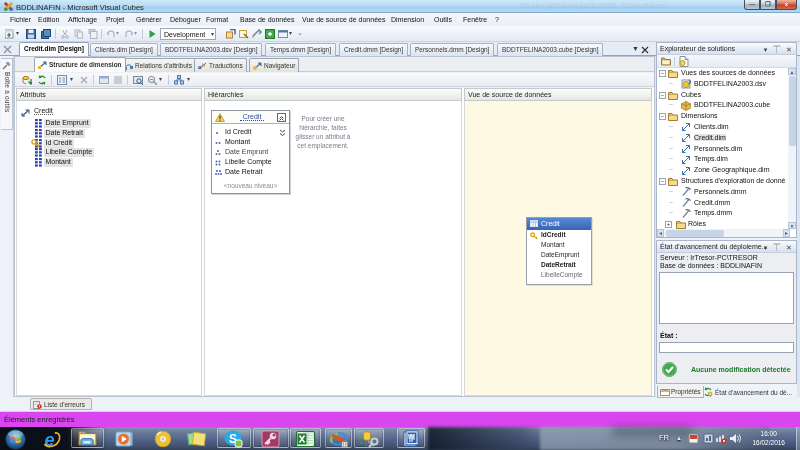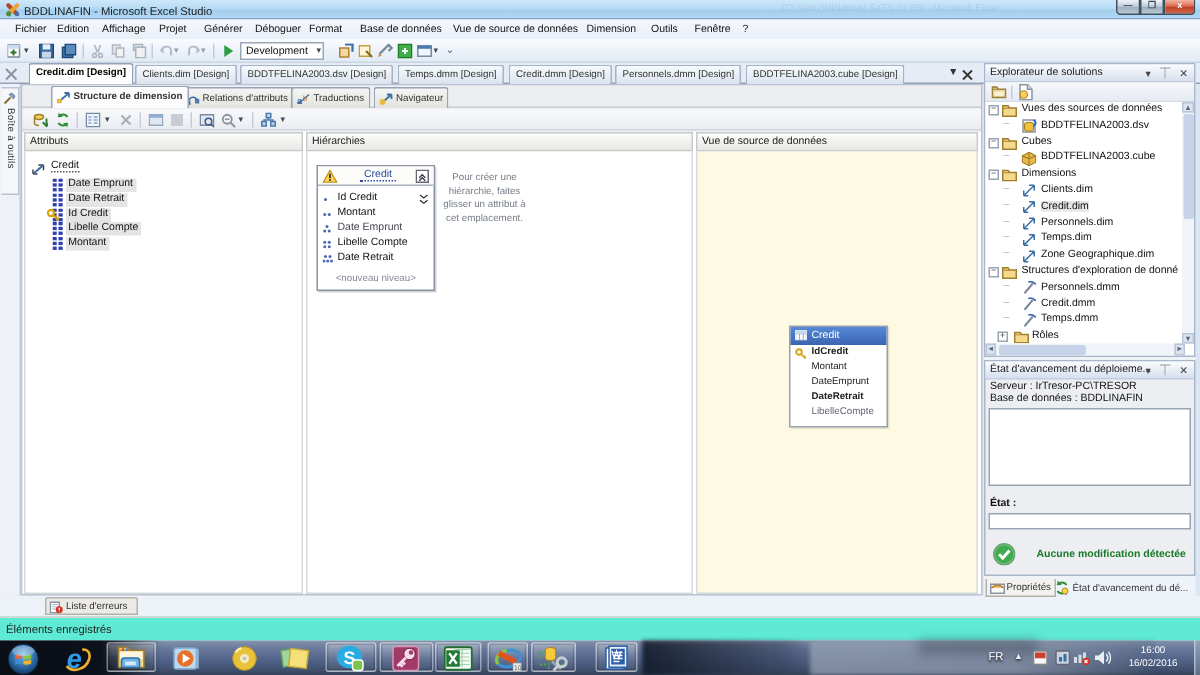--- a/index.html
+++ b/index.html
@@ -109,42 +109,42 @@
 
 
 #deploy { position:absolute; left:0; top:198px; width:141px; height:144px; border:1px solid #a9b6ca; background:#eceef1; }
 #deploy-body { position:absolute; left:0; top:12px; right:0; bottom:0; font-size:7px; color:#111; }
 
 #docktabs { position:absolute; left:0; top:344px; width:141px; height:13px; font-size:6.5px; color:#333; white-space:nowrap; overflow:hidden; }
 
 
 #errtab { left:30px; top:398px; width:62px; height:12px; background:#eceae7; border:1px solid #b5b1aa;
   border-radius:2px 2px 0 0; font-size:6.5px; color:#333; line-height:11px; padding-left:13px; }
-#statusbar { left:0; top:411px; width:800px; height:16px; background:#5eead4; border-top:1px solid #d8d5d0;
+#statusbar { left:0; top:411px; width:800px; height:16px; background:#d946ef; border-top:1px solid #d8d5d0;
   font-size:7.5px; color:#222; line-height:15px; padding-left:4px; }
 
 
 #taskbar { left:0; top:427px; width:800px; height:23px;
   background:linear-gradient(180deg,#8494ac 0%,#67789a 25%,#52648a 55%,#40506e 85%,#344258 100%); }
 .tkbtn { position:absolute; top:1px; height:20px; border:1px solid rgba(255,255,255,.4); border-radius:2px;
   background:linear-gradient(180deg,rgba(255,255,255,.32),rgba(255,255,255,.10) 55%,rgba(255,255,255,.03)); box-shadow:inset 0 0 0 1px rgba(0,0,0,.15); }
 .tkico { position:absolute; top:3px; }
 #clock { position:absolute; right:15px; top:3px; color:#fff; font-size:6.5px; text-align:center; line-height:8.5px; }
 </style>
 </head>
 <body>
 
 <div class="abs" id="titlebar"></div>
 <svg class="abs" id="vsicon" width="11" height="11" viewBox="0 0 11 11">
  <path d="M1.5 3.5C0.5 2 2 0.5 3.5 1.5L9.5 7.5C10.5 9 9 10.5 7.5 9.5Z" fill="#b5471c"></path>
  <path d="M7.5 1.5C9 0.5 10.5 2 9.5 3.5L3.5 9.5C2 10.5 0.5 9 1.5 7.5Z" fill="#e8a33d"></path>
  <circle cx="2.8" cy="8.2" r="1.7" fill="#4a8c3f"></circle>
  <circle cx="8.2" cy="8.2" r="1.5" fill="#3f6fb5"></circle>
 </svg>
-<div class="abs" id="title-text">BDDLINAFIN - Microsoft Excel Studio</div>
+<div class="abs" id="title-text">BDDLINAFIN - Microsoft Visual Cubes</div>
 <div class="abs" id="watermark">TD: slim (WINdows) SaTS 07:0Bi - Microsoft Excel</div>
 <div class="abs winbtns">
   <div class="wbtn min">—</div>
   <div class="wbtn">❐</div>
   <div class="wbtn cls">x</div>
 </div>
 
 <div class="abs" id="menubar">
   <span style="left:10px">Fichier</span>
     <span style="left:38px">Edition</span>

